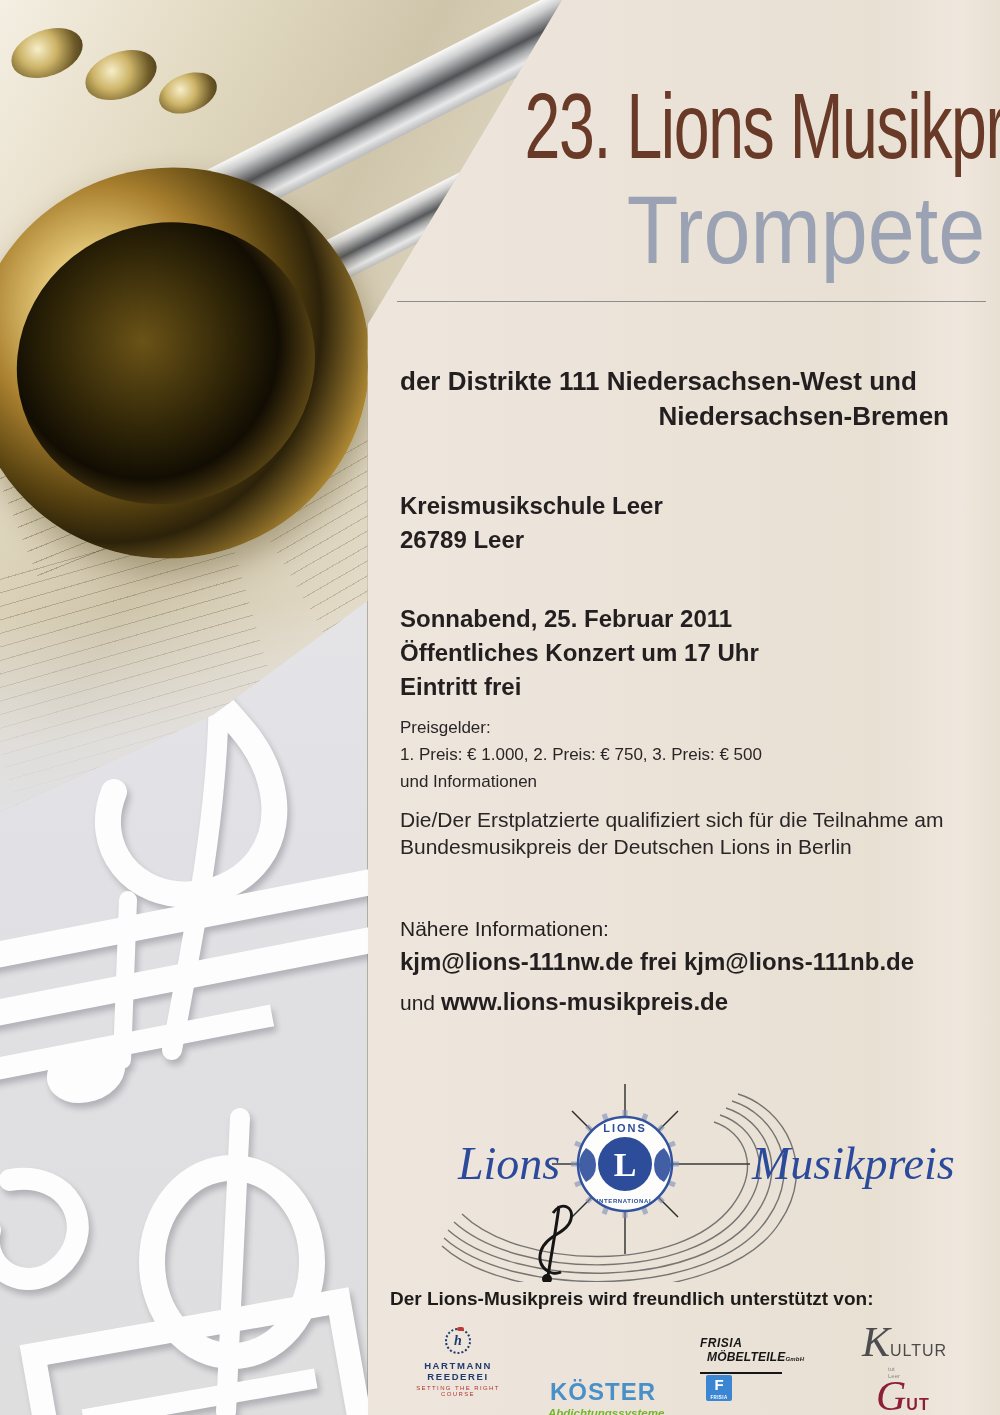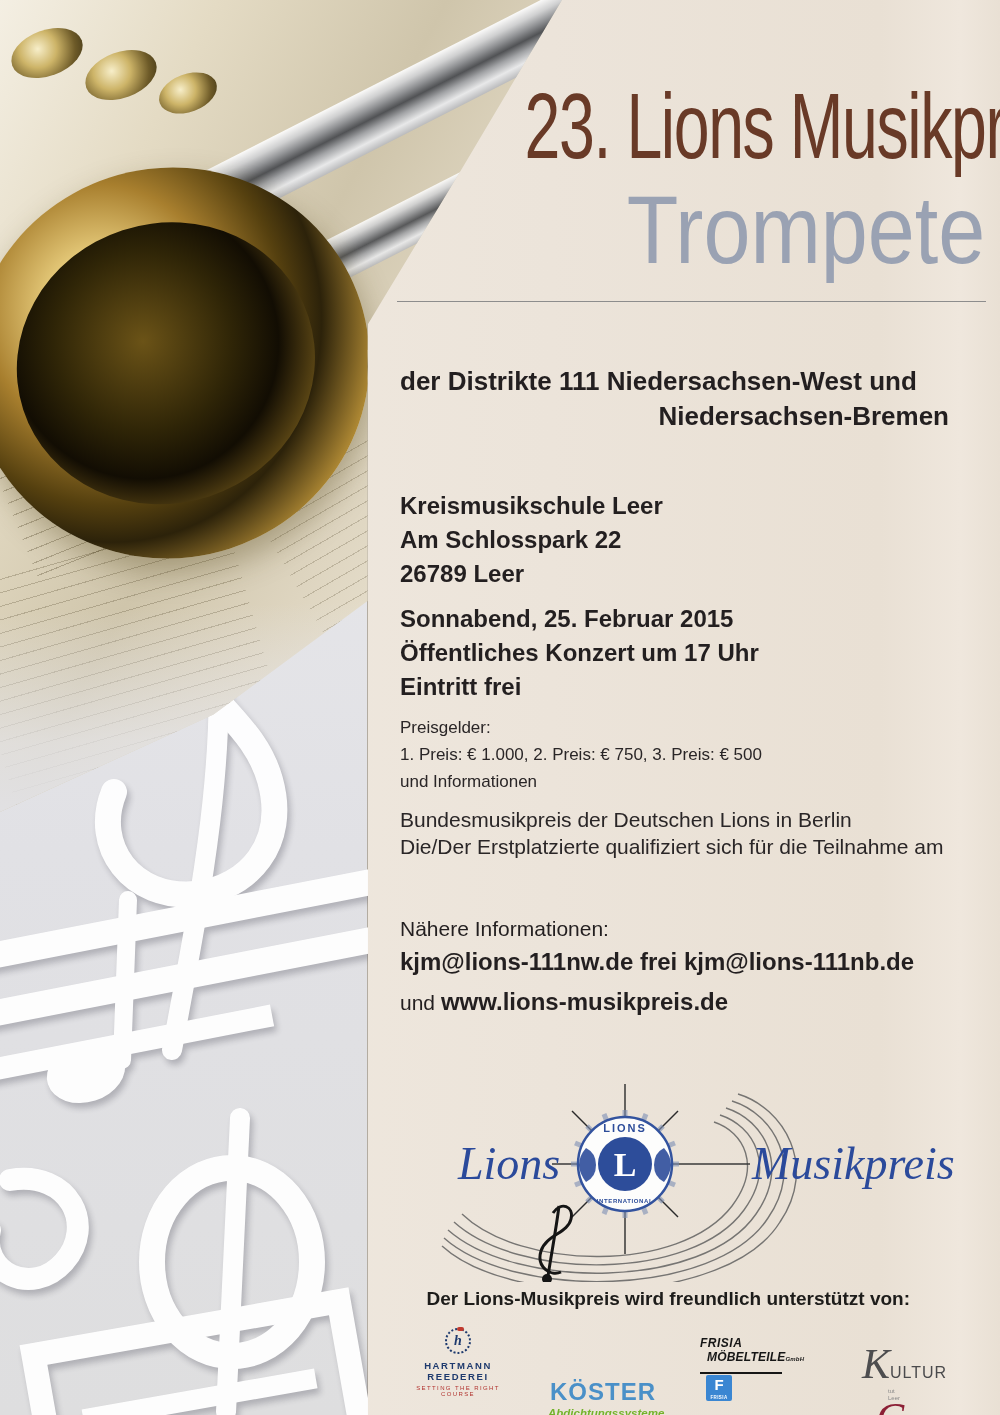--- a/index.html
+++ b/index.html
@@ -60,21 +60,21 @@
   #event { top:602px; font-weight:700; font-size:24px; line-height:34px; }
   #prizes { top:714px; font-weight:400; font-size:17px; line-height:27px; color:#2a2627; }
   #qualify { top:806px; font-weight:400; font-size:21px; line-height:27px; color:#2a2627; }
   #info-label { top:917px; font-weight:400; font-size:21px; }
   #emails { top:948px; font-weight:700; font-size:24px; }
   #webline { top:988px; font-size:21px; }
   #webline b { font-size:24px; font-weight:700; }
   
   #lions-logo { position:absolute; left:440px; top:1082px; width:535px; height:200px; }
   
-  #sponsor-heading { position:absolute; left:390px; top:1288px; width:520px; text-align:right;
+  #sponsor-heading { position:absolute; left:390px; top:1288px; width:520px; text-align:left;
     font-weight:700; font-size:19px; color:#1d1c1a; }
   .sponsor { position:absolute; text-align:center; }
   #sp-hartmann { left:398px; top:1328px; width:120px; }
   #hr-circle { width:26px; height:26px; margin:0 auto 6px auto; border-radius:50%;
     border:2px dotted #1e3a6e; color:#1e3a6e; font:italic 700 14px "Liberation Serif",serif;
     display:flex; align-items:center; justify-content:center; position:relative;}
   #hr-circle::before { content:""; position:absolute; top:-3px; left:10px; width:7px; height:4px; background:#c03a2e; border-radius:2px;}
   #hr-name { font-size:9.5px; font-weight:700; letter-spacing:1.6px; color:#1e3a6e; }
   #hr-tag  { margin-top:3px; font-size:6px; letter-spacing:1.4px; color:#b23430; }
   #sp-koester { left:548px; top:1334px; width:110px;margin-top:44px; }
@@ -84,27 +84,27 @@
   #fr-text { display:inline-block; vertical-align:top; }
   #fr-l1 { font-size:12px; font-weight:800; font-style:italic; color:#161616; letter-spacing:.5px;}
   #fr-l2 { font-size:12px; font-weight:800; font-style:italic; color:#161616; margin-left:7px; letter-spacing:.2px;}
   #fr-l2 .gmbh { font-size:6px; font-weight:700; }
   #fr-rule { width:82px; height:2px; background:#161616; margin-top:8px; }
   #fr-tile { display:inline-block; vertical-align:top; width:26px; height:26px; margin-left:6px; margin-top:1px;
     background:#3a86d2; border-radius:2px; color:#fff; text-align:center; position:relative;}
   #fr-tile .f { font-size:15px; font-weight:800; line-height:19px; }
   #fr-tile .lbl { position:absolute; bottom:1px; left:0; right:0; font-size:4.5px; font-weight:700; letter-spacing:.4px; }
   #sp-kultur { left:862px; top:1318px; width:110px; text-align:left; }
-  #kg-row1 { white-space:nowrap;margin-top:22px; }
+  #kg-row1 { white-space:nowrap; }
   #kg-k { font:italic 400 42px "Liberation Serif",serif; color:#4d4d4f; }
   #kg-ultur { font-size:16px; color:#4a4a4c; letter-spacing:1px; }
   #kg-small { font-size:6px; color:#8a8a8a; line-height:7px; margin-left:26px; }
   #kg-row2 { white-space:nowrap; margin-top:-8px; margin-left:14px; }
   #kg-g { font:italic 400 42px "Liberation Serif",serif; color:#8c1f35; }
-  #kg-ut { font-size:19px; font-weight:700; color:#8c1f35; letter-spacing:1px; }
+  #kg-ut { font-size:16px; font-weight:700; color:#8c1f35; letter-spacing:1px; }
 </style>
 </head>
 <body>
 
 <div id="poster">
 
   <div id="left-col">
     <svg width="368" height="1415" viewBox="0 0 368 1415">
       <g stroke="#ffffff" fill="none" stroke-linecap="round" style="filter:drop-shadow(3px 5px 3px rgba(125,125,135,.5));" opacity=".96">
 
@@ -156,39 +156,38 @@
   </div>
   <div id="title-rule"></div>
 
   <div class="txt" id="districts">
     <div class="l1">der Distrikte 111 Niedersachsen-West und</div>
     <div class="l2">Niedersachsen-Bremen</div>
   </div>
 
   <div class="txt" id="venue">
     <div>Kreismusikschule Leer</div>
-    <div>Am Schlosspark 22</div>
     <div>26789 Leer</div>
   </div>
 
   <div class="txt" id="event">
-    <div>Sonnabend, 25. Februar 2015</div>
+    <div>Sonnabend, 25. Februar 2011</div>
     <div>Öffentliches Konzert um 17 Uhr</div>
     <div>Eintritt frei</div>
   </div>
 
   <div class="txt" id="prizes">
     <div>Preisgelder:</div>
     <div>1. Preis: € 1.000, 2. Preis: € 750, 3. Preis: € 500</div>
     <div>und Informationen</div>
   </div>
 
   <div class="txt" id="qualify">
+    <div>Die/Der Erstplatzierte qualifiziert sich für die Teilnahme am</div>
     <div>Bundesmusikpreis der Deutschen Lions in Berlin</div>
-    <div>Die/Der Erstplatzierte qualifiziert sich für die Teilnahme am</div>
   </div>
 
   <div class="txt" id="info-label">Nähere Informationen:</div>
   <div class="txt" id="emails">kjm@lions-111nw.de frei kjm@lions-111nb.de</div>
   <div class="txt" id="webline">
     <span>und </span><b>www.lions-musikpreis.de</b>
   </div>
 
   <svg id="lions-logo" viewBox="0 0 535 200">
 

